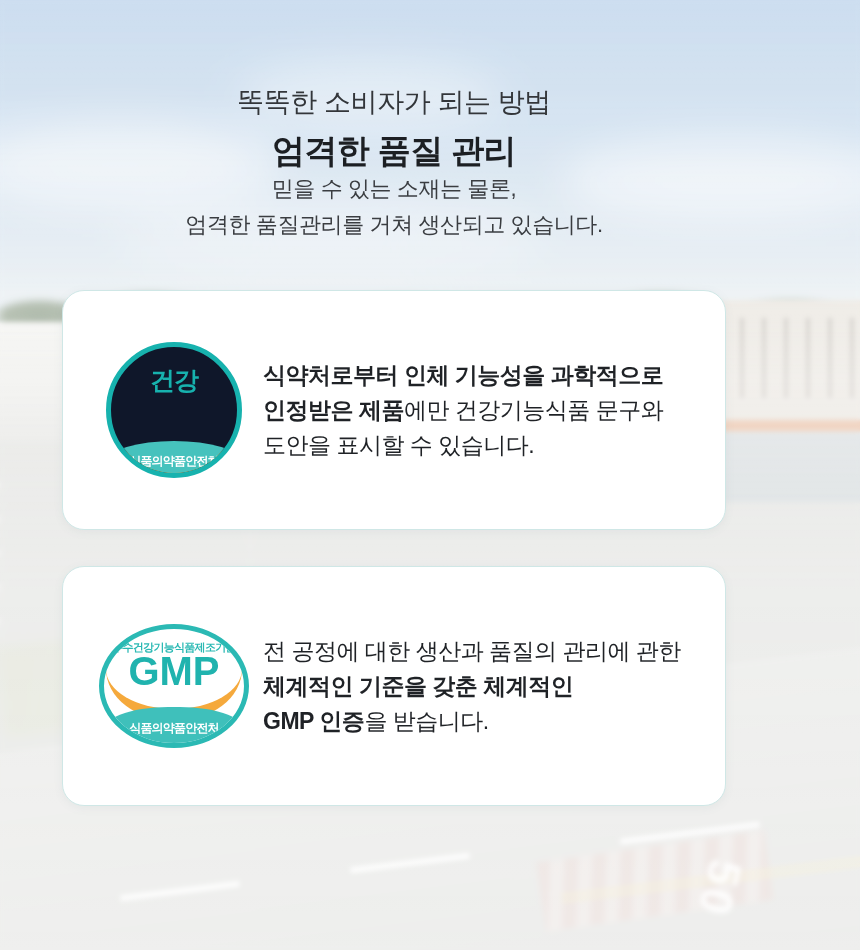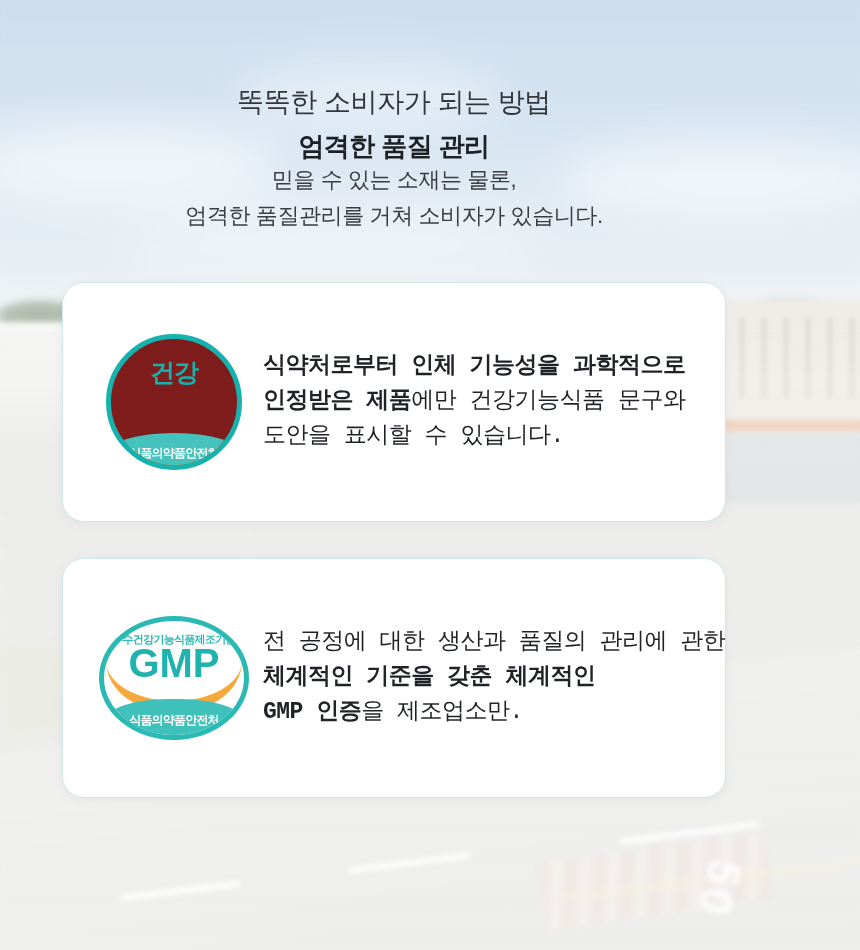--- a/index.html
+++ b/index.html
@@ -205,21 +205,21 @@
   }
 
   .head { text-align: center; padding-top: 86px; }
   .head-eyebrow {
     font-size: 27px;
     color: #33363a;
     letter-spacing: -0.4px;
     line-height: 1.25;
   }
   .head-title {
-    font-size: 26px;
+    font-size: 33px;
     font-weight: bold;
     color: #1c1f23;
     letter-spacing: -0.6px;
     margin-top: 10px;
     line-height: 1.25;
   }
 
   .sub { text-align: center; }
   .sub-line {
     font-size: 22px;
@@ -250,34 +250,33 @@
     align-items: center;
     justify-content: center;
   }
   .card-text {
     flex: 1 1 auto;
     font-size: 23px;
     line-height: 1.52;
     color: #1f2226;
     letter-spacing: -0.5px;
     padding-right: 6px;
-    font-family: Liberation Mono, monospace;
   }
   .card-text .b { font-weight: bold; }
   .card-text .r { font-weight: normal; }
   .card-text .ln { display: block; white-space: nowrap; }
 
   
   .hf-badge {
     position: relative;
     width: 136px;
     height: 136px;
     border-radius: 50%;
     border: 5px solid #17b2ae;
-    background: #7f1d1d;
+    background: #0f172a;
     overflow: hidden;
   }
   .hf-text {
     position: absolute;
     left: 0; right: 0; top: 20px;
     text-align: center;
     color: #17b2ae;
     font-weight: bold;
     letter-spacing: -1px;
     line-height: 1.08;
@@ -417,21 +416,21 @@
 
 <div class="page">
 
   <div class="head">
     <div class="head-eyebrow">똑똑한 소비자가 되는 방법</div>
     <div class="head-title">엄격한 품질 관리</div>
   </div>
 
   <div class="sub">
     <div class="sub-line">믿을 수 있는 소재는 물론,</div>
-    <div class="sub-line">엄격한 품질관리를 거쳐 소비자가 있습니다.</div>
+    <div class="sub-line">엄격한 품질관리를 거쳐 생산되고 있습니다.</div>
   </div>
 
   <div class="cards">
 
     <div class="card">
       <div class="card-badge">
         <div class="hf-badge">
           <div class="hf-swoosh"></div>
           <div class="hf-text">
             <div class="hf-t1">건강</div>
@@ -466,19 +465,19 @@
         </div>
       </div>
       <div class="card-text">
         <span class="ln">
           <span class="r">전 공정에 대한 생산과 품질의 관리에 관한</span>
         </span>
         <span class="ln">
           <span class="b">체계적인 기준을 갖춘 체계적인</span>
         </span>
         <span class="ln">
-          <span class="b">GMP 인증</span><span class="r">을 제조업소만.</span>
+          <span class="b">GMP 인증</span><span class="r">을 받습니다.</span>
         </span>
       </div>
     </div>
 
   </div>
 </div>
 
 </body></html>

